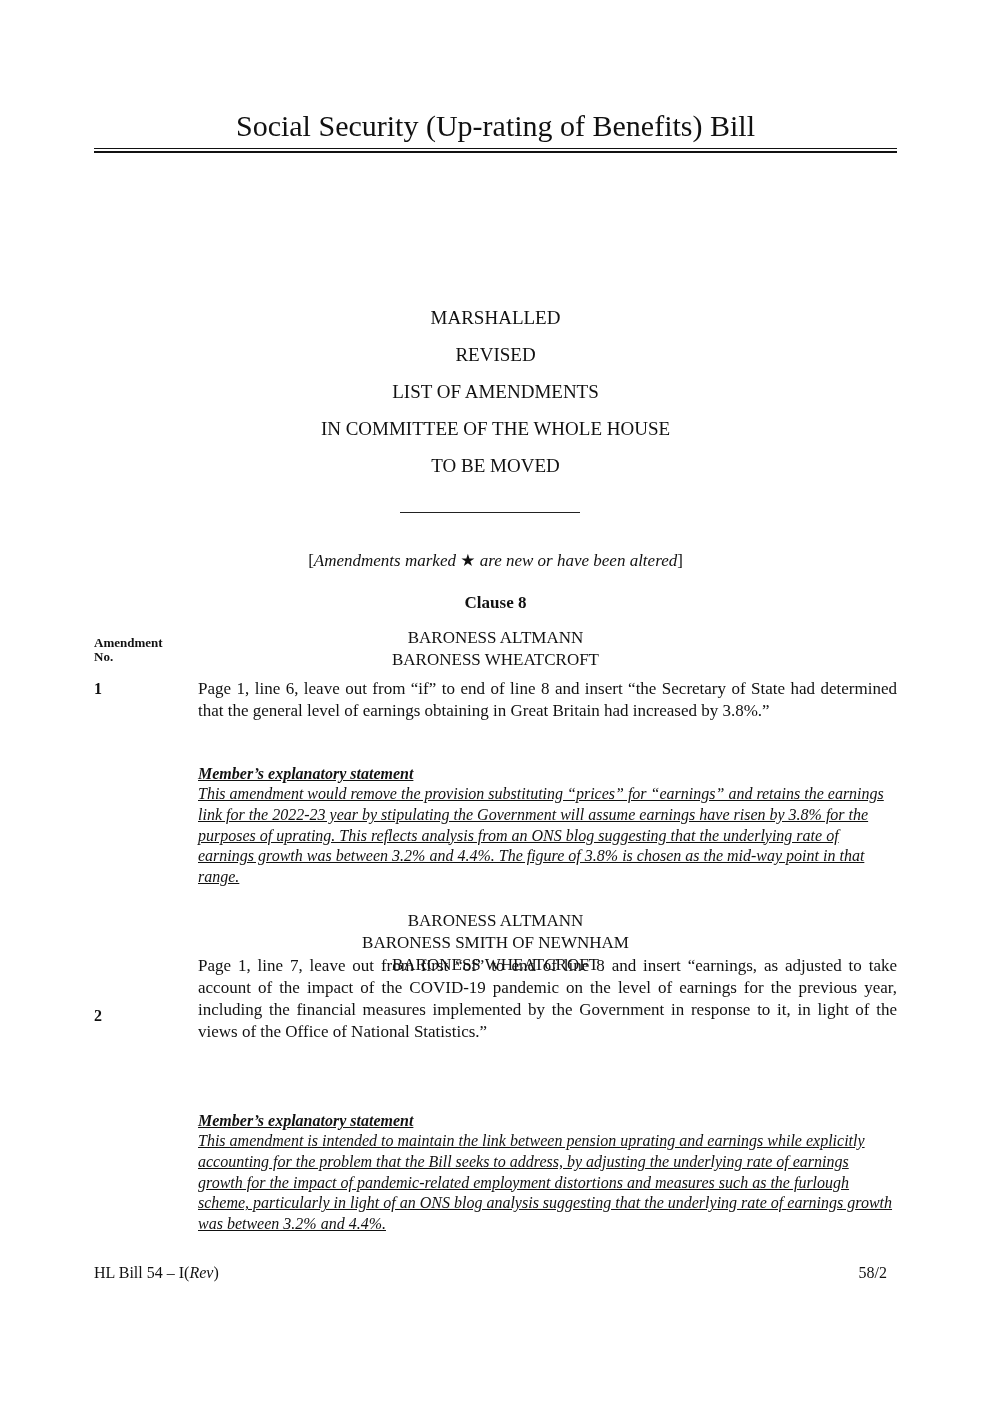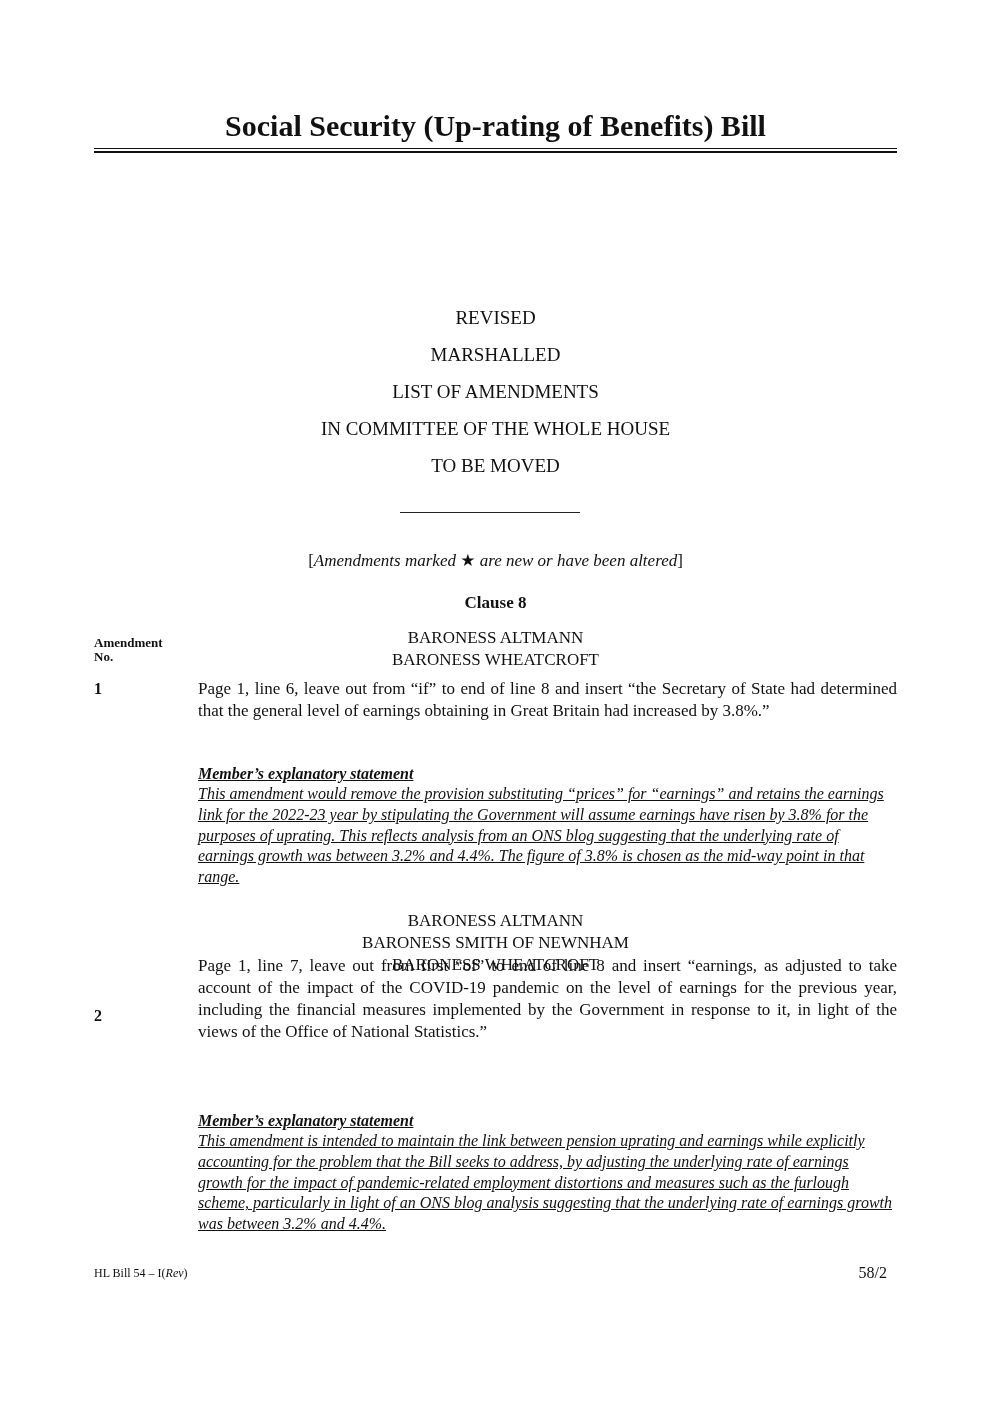--- a/index.html
+++ b/index.html
@@ -20,21 +20,21 @@
       left: 0; top: 0;
       width: 991px;
       height: 1401px;
     }
     .title {
       position: absolute;
       left: 94px;
       width: 803px;
       top: 106px;
       text-align: center;
-      font-weight: bold;
+      font-weight: normal;
       font-size: 30px;
       line-height: 40px;
       letter-spacing: 0px;
     }
     .rule-thin {
       position: absolute;
       left: 94px;
       width: 803px;
       top: 148px;
       height: 0;
@@ -134,21 +134,21 @@
     .statement-title {
       font-weight: bold;
       font-style: italic;
       font-size: 16px;
       line-height: 20px;
     }
     .footer-left {
       position: absolute;
       left: 94px;
       top: 1263px;
-      font-size: 12px;
+      font-size: 16px;
       line-height: 20px;
     }
     .footer-left em { font-style: italic; }
     .footer-right {
       position: absolute;
       right: 104px;
       top: 1263px;
       font-size: 16px;
       line-height: 20px;
     }
@@ -156,22 +156,22 @@
 </head>
 <body>
 
 <div class="page">
 
   <div class="title">Social Security (Up-rating of Benefits) Bill</div>
   <div class="rule-thin"></div>
   <div class="rule-thick"></div>
 
   <div class="heading-block">
+    <div class="heading-line">MARSHALLED</div>
     <div class="heading-line">REVISED</div>
-    <div class="heading-line">MARSHALLED</div>
     <div class="heading-line">LIST OF AMENDMENTS</div>
     <div class="heading-line">IN COMMITTEE OF THE WHOLE HOUSE</div>
     <div class="heading-line">TO BE MOVED</div>
   </div>
 
   <div class="short-rule"></div>
 
   <div class="marked-note"><span>[</span><em><span>Amendments marked </span></em><span>★</span><em><span> are new or have been altered</span></em><span>]</span></div>
 
   <div class="amend-no-header">

